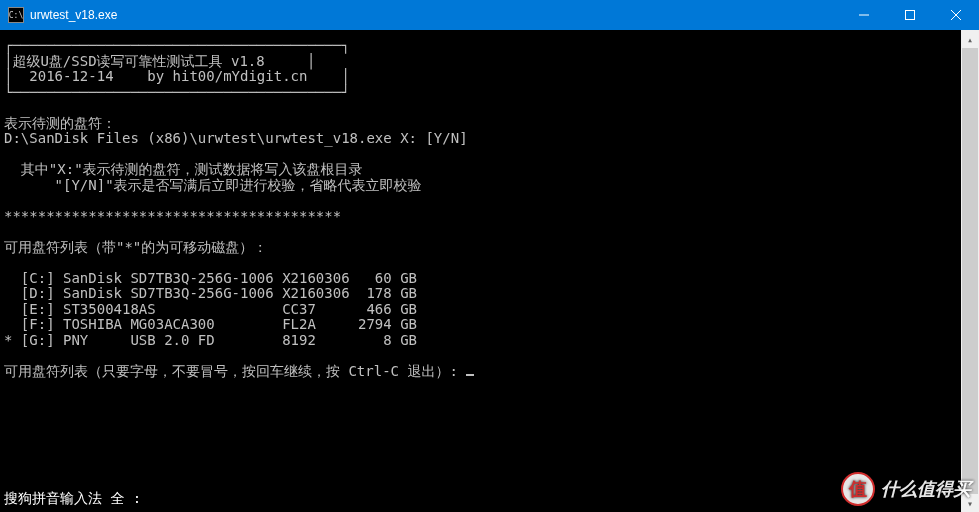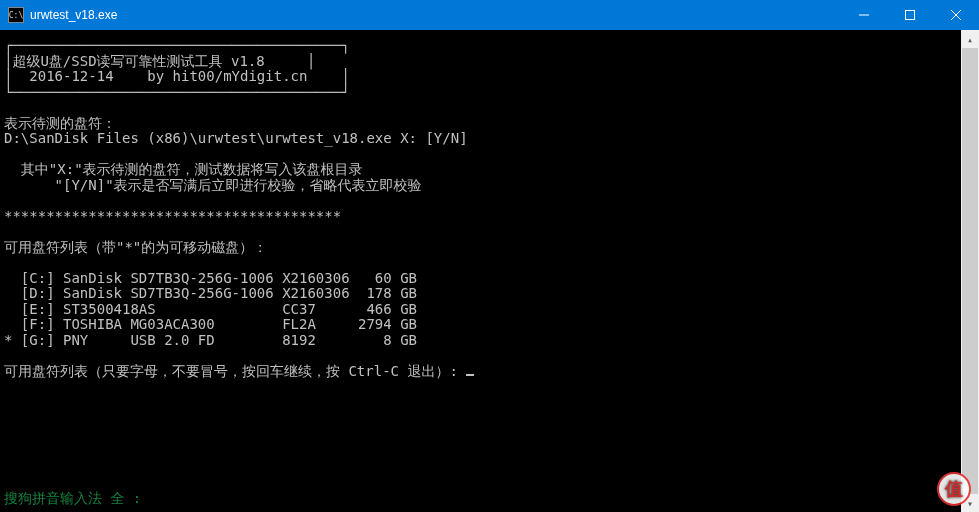--- a/index.html
+++ b/index.html
@@ -75,21 +75,21 @@
       background: #cdcdcd;
     }
     .cursor {
       display: inline-block;
       width: 8px;
       border-bottom: 2px solid #c0c0c0;
     }
     .ime-bar {
       position: absolute;
       left: 4px; bottom: 4px;
-      color: #15803d;
+      color: #ffffff;
       font-family: "NSimSun", "SimSun", monospace;
       font-size: 14px;
     }
     .watermark {
       position: absolute;
       right: 8px; bottom: 6px;
       display: flex; align-items: center;
       gap: 6px;
       color: #fff;
       font-family: "Microsoft YaHei", sans-serif;
@@ -164,13 +164,14 @@
   <div class="sb-track">
     <div class="sb-thumb"></div>
   </div>
   <div class="sb-btn">▾</div>
 </div>
 
 <div class="ime-bar">搜狗拼音输入法 全 :</div>
 
 <div class="watermark">
   <div class="wm-badge">值</div>
+  <span>什么值得买</span>
 </div>
 
 </body></html>

